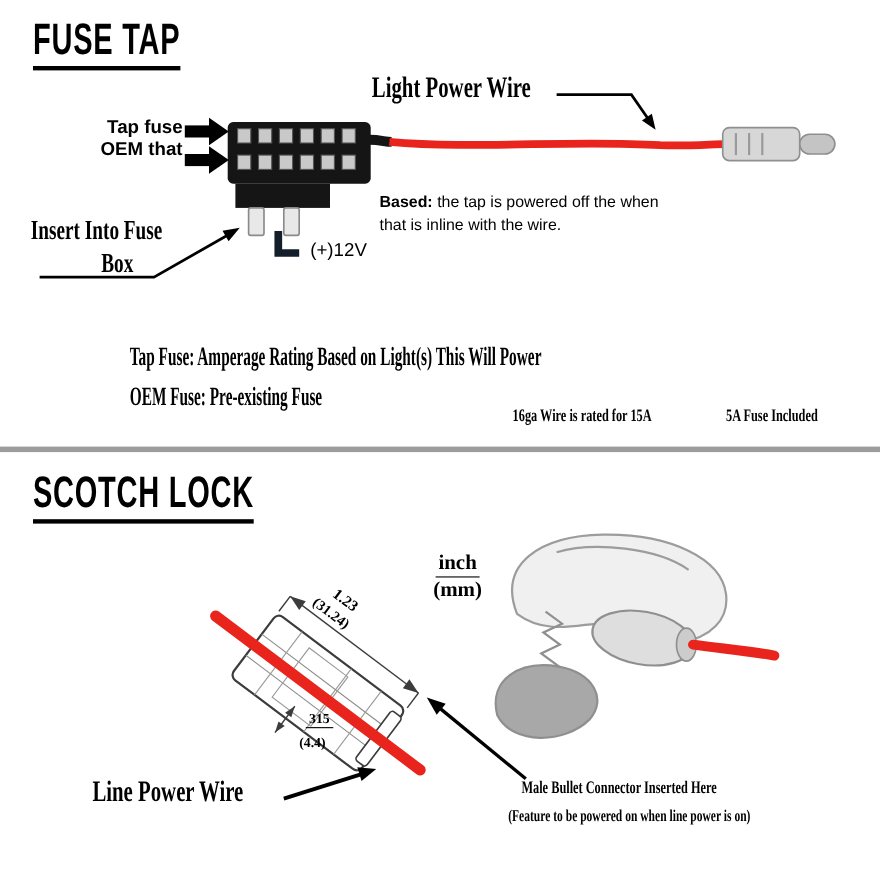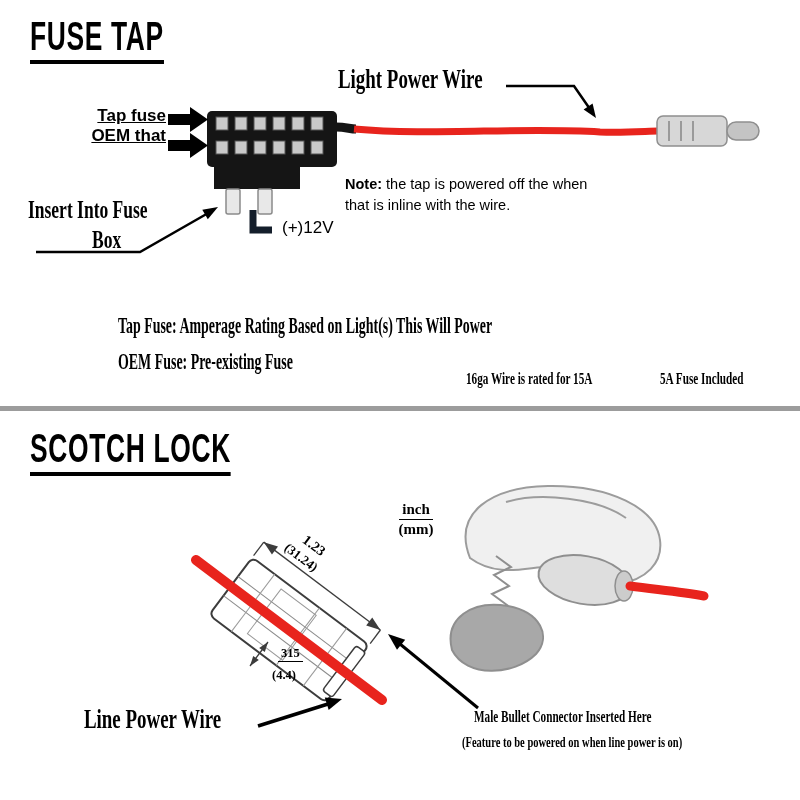--- a/index.html
+++ b/index.html
@@ -6,30 +6,30 @@
   .page{position:relative;width:800px;height:800px;background:#fff;overflow:hidden;
         font-family:"Liberation Sans",sans-serif;color:#000;}
   .art{position:absolute;left:0;top:0;}
   .t{position:absolute;white-space:nowrap;transform-origin:left top;color:#000;}
   .h1{font:800 40px "Liberation Sans",sans-serif;letter-spacing:1px;
       transform:scaleX(.66);border-bottom:4px solid #000;padding-bottom:1px;}
   .disp{font-family:"Liberation Serif",serif;font-weight:700;transform:scaleX(.70);}
   .dispXL{font-family:"Liberation Serif",serif;font-weight:700;transform:scaleX(.58);}
   .d27{font-size:27px;} .d25{font-size:25px;} .d24{font-size:24px;}
   .d16{font-size:16px;} .d15{font-size:15px;}
-  .sansb{font:700 17px "Liberation Sans",sans-serif;text-decoration:underline;}
+  .sansb{font:700 17px "Liberation Sans",sans-serif;}
   .sansr{font:400 17px "Liberation Sans",sans-serif;}
   .note{font:400 14.5px "Liberation Sans",sans-serif;line-height:1.45;}
   .note b{font-weight:700;}
   .rightcol{text-align:right;width:138px;line-height:27px;}
   .divider{position:absolute;left:0;right:0;top:406px;height:5px;background:#9c9c9c;}
   .smallserif{font-family:"Liberation Serif",serif;font-weight:700;font-size:12.5px;margin-left:48px;}
   .fracbar{display:inline-block;border-bottom:1.5px solid #000;padding:0 3px;}
   .unitbox{text-align:center;width:52px;font-family:"Liberation Serif",serif;
-           font-weight:700;font-size:15px;line-height:1.25;}
+           font-weight:700;font-size:19px;line-height:1.25;}
 </style>
 </head>
 <body>
 
 <div class="page">
 
   <svg class="art" width="800" height="800" viewBox="0 0 800 800">
 
     <g>
       <path d="M506,86 H574 L592,112" fill="none" stroke="#000" stroke-width="2.5"></path>
@@ -160,21 +160,21 @@
     <div class="sansb">Tap fuse</div>
     <div class="sansb">OEM that</div>
   </div>
 
   <div class="t disp d25" style="left:28px;top:196px">Insert Into Fuse</div>
   <div class="t disp d25" style="left:92px;top:226px">Box</div>
 
   <div class="t sansr" style="left:282px;top:218px">(+)12V</div>
 
   <div class="t note" style="left:345px;top:174px;width:310px;white-space:normal">
-    <b>Note:</b><span> the tap is powered off the when</span><br>
+    <b>Based:</b><span> the tap is powered off the when</span><br>
     <span>that is inline with the wire.</span>
   </div>
 
   <div class="t dispXL d24" style="left:118px;top:312px">Tap Fuse: Amperage Rating Based on Light(s) This Will Power</div>
   <div class="t dispXL d24" style="left:118px;top:348px">OEM Fuse: Pre-existing Fuse</div>
 
   <div class="t disp d16" style="left:466px;top:370px">16ga Wire is rated for 15A</div>
   <div class="t disp d16" style="left:660px;top:370px">5A Fuse Included</div>
 
   <div class="divider"></div>

